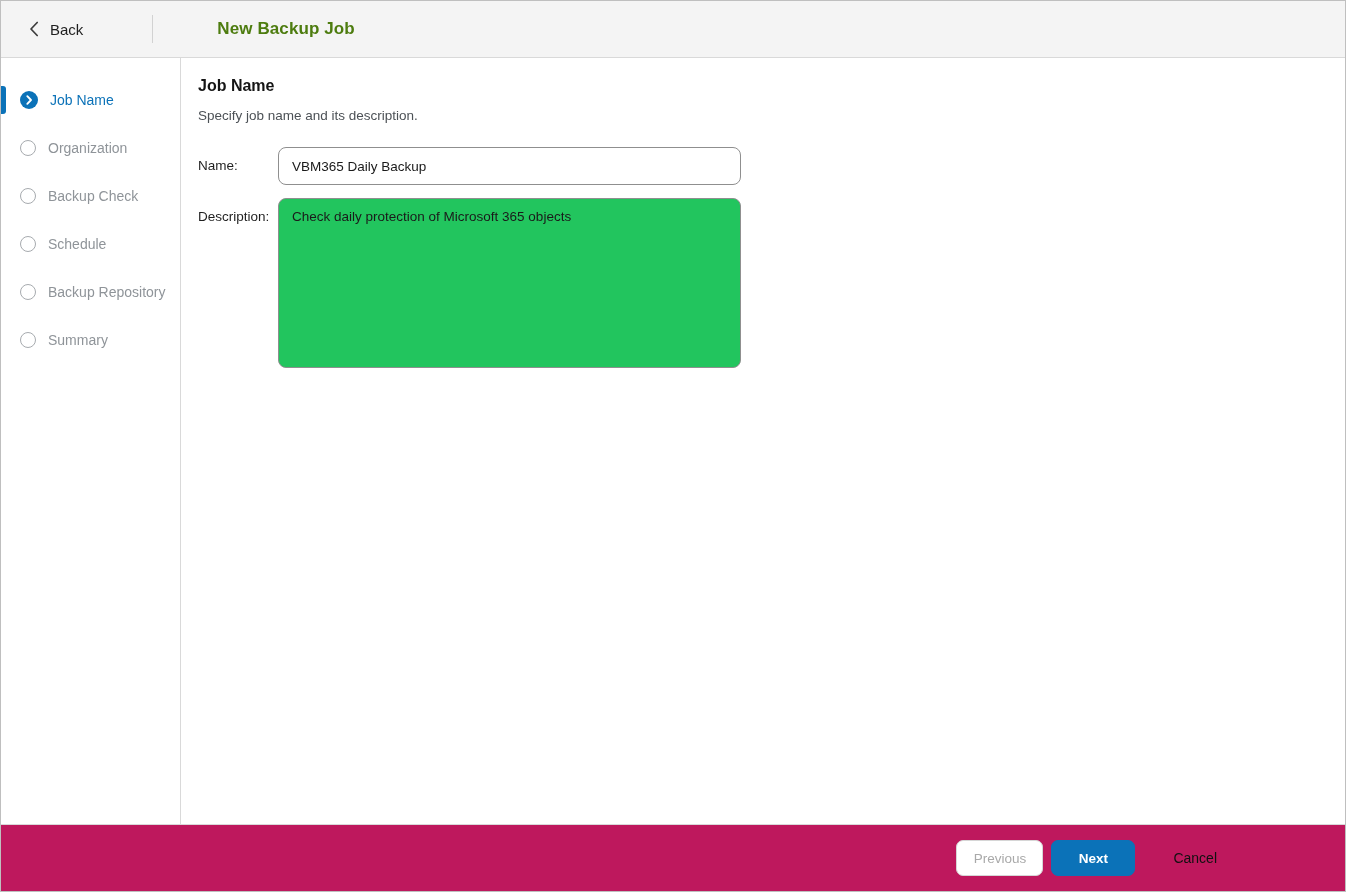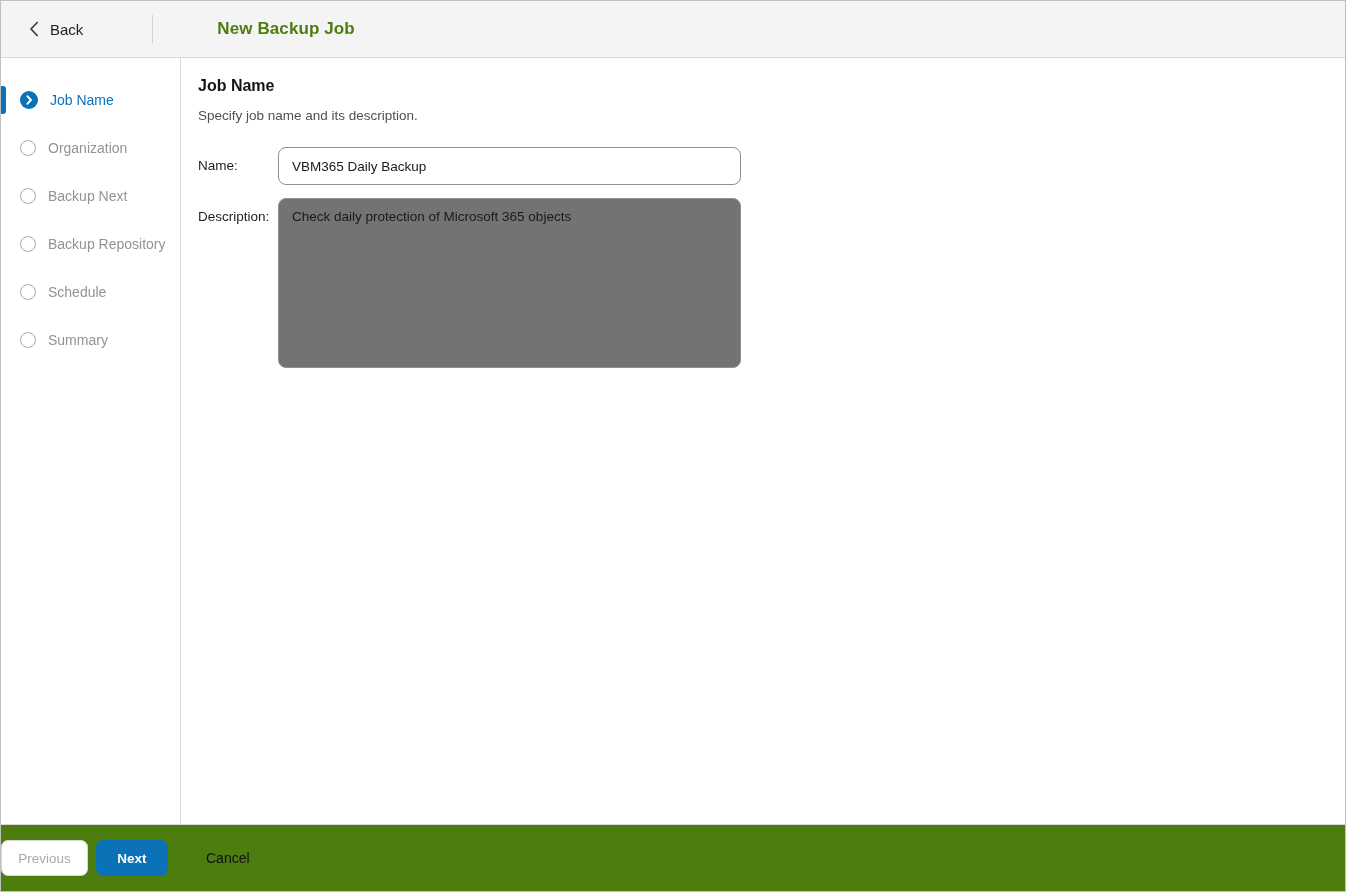--- a/index.html
+++ b/index.html
@@ -147,51 +147,52 @@
   }
   .text-area{
     width:463px;
     height:170px;
     border:1px solid #8f8f8f;
     border-radius:8px;
     padding:10px 13px;
     font:inherit;
     font-size:13.5px;
     color:#1a1a1a;
-    background:#737373;
+    background:#22c55e;
     resize:none;
     outline:none;
   }
 
   
   .footer{
     flex:0 0 67px;
     height:67px;
     border-top:1px solid var(--border-gray);
-    background:#4d7c0f;
-    display:flex;
-    align-items:center;
+    background:#be185d;
+    display:flex;
+    align-items:center;
+    justify-content:flex-end;
     padding-right:120px;
     gap:8px;
   }
   .btn{
     height:36px;
     border-radius:7px;
     font:inherit;
     font-size:13.5px;
     cursor:pointer;
   }
   .btn-previous{
     width:87px;
     background:#fff;
     border:1px solid #d6d6d6;
     color:#a9a9a9;
   }
   .btn-next{
-    width:72px;
+    width:84px;
     background:var(--accent-blue);
     border:1px solid var(--accent-blue);
     color:#fff;
     font-weight:600;
   }
   .btn-cancel{
     background:none;
     border:none;
     color:#111;
     font-size:14px;
@@ -229,31 +230,31 @@
       <span>Job Name</span>
     </div>
 
     <div class="step">
       <span class="circle"></span>
       <span>Organization</span>
     </div>
 
     <div class="step">
       <span class="circle"></span>
-      <span>Backup Next</span>
+      <span>Backup Check</span>
+    </div>
+
+    <div class="step">
+      <span class="circle"></span>
+      <span>Schedule</span>
     </div>
 
     <div class="step">
       <span class="circle"></span>
       <span>Backup Repository</span>
-    </div>
-
-    <div class="step">
-      <span class="circle"></span>
-      <span>Schedule</span>
     </div>
 
     <div class="step">
       <span class="circle"></span>
       <span>Summary</span>
     </div>
 
   </nav>
 
   <main class="content">

